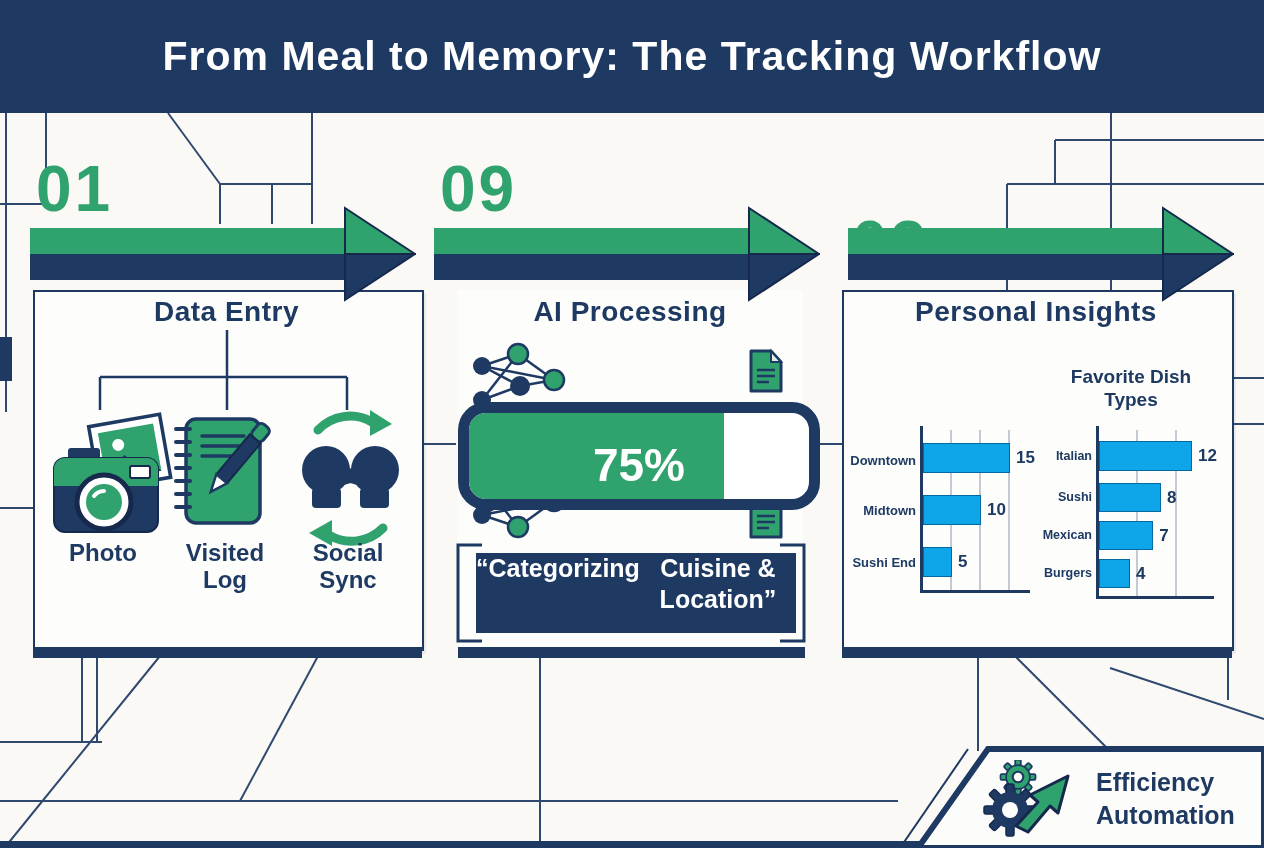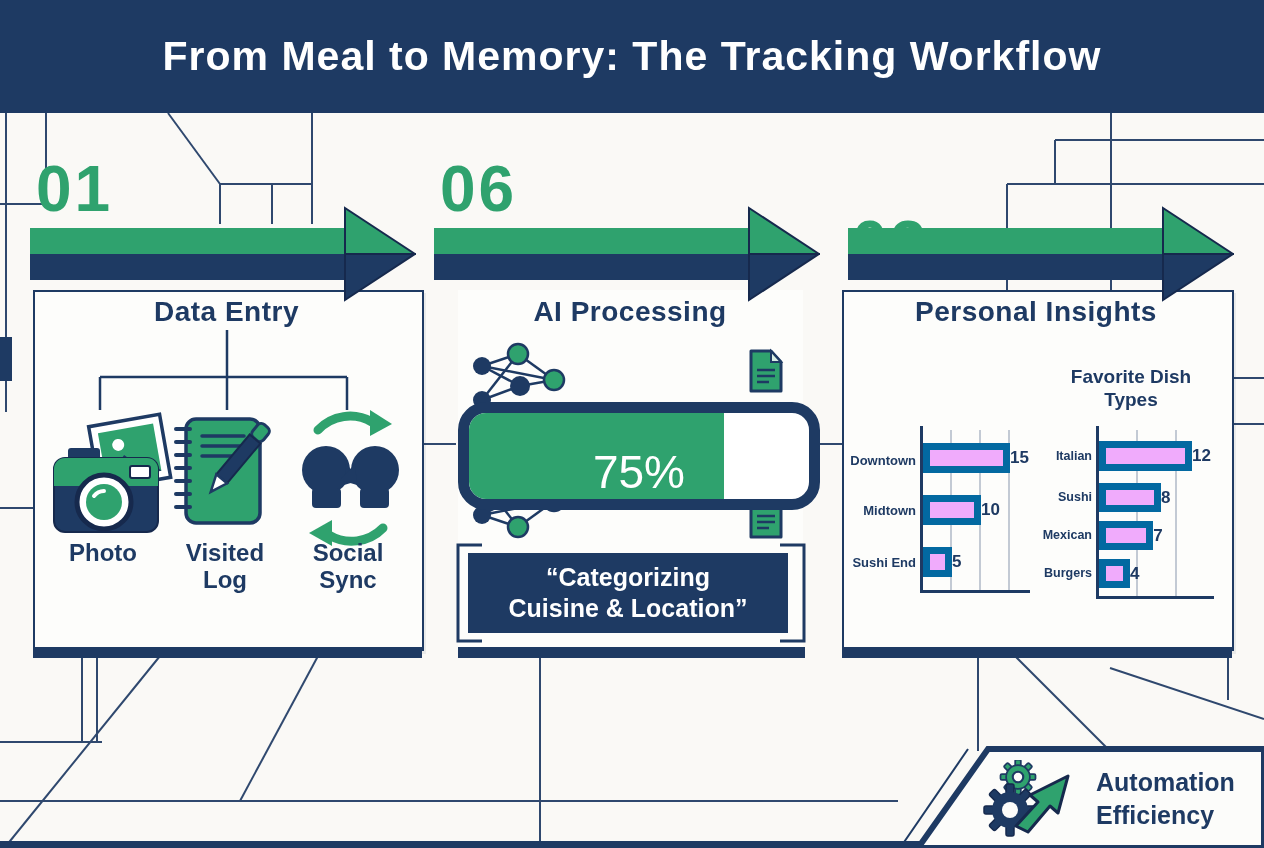--- a/index.html
+++ b/index.html
@@ -12,28 +12,28 @@
   .card{background:#fdfdfb;border:2px solid #1e3a63;z-index:2;box-shadow:2px 3px 0 rgba(20,41,77,.07);}
   .softcard{background:#fdfdfb;z-index:2;}
   .cardbar{background:#1e3a63;z-index:3;}
   .stepnum{font-size:64px;font-weight:800;color:#2fa26e;letter-spacing:3px;z-index:4;}
   .arrow{z-index:4;}
   .secttl{font-size:28px;font-weight:800;text-align:center;letter-spacing:.5px;z-index:3;}
   .itemlbl{font-size:24px;font-weight:800;text-align:center;line-height:1.12;z-index:3;}
   .icon{z-index:3;}
   .pbar{border:11px solid #1e3a63;border-radius:28px;background:#ffffff;z-index:3;overflow:hidden;}
   .pfill{height:100%;background:#2fa26e;position:relative;}
-  .plabel{position:absolute;left:0;top:16px;width:100%;height:100%;display:flex;align-items:center;justify-content:center;
-          font-size:46px;font-weight:400;color:#ffffff;}
+  .plabel{position:absolute;left:0;top:9px;width:100%;height:100%;display:flex;align-items:center;justify-content:center;
+          font-size:46px;font-weight:700;color:#ffffff;}
   .quote{background:#1e3a63;color:#ffffff;font-size:25px;font-weight:800;text-align:center;line-height:1.25;
-         display:flex;flex-direction:column;justify-content:center;z-index:3;}
+         display:flex;flex-direction:row;justify-content:center;z-index:3;margin-left:8px;}
   .ctitle{font-size:19px;font-weight:800;text-align:center;line-height:1.2;z-index:3;}
   .clabel{font-size:13px;font-weight:700;text-align:right;z-index:3;}
   .clabel.small{font-size:12.5px;}
-  .cbar{background:#f0abfc;border:7px solid #0369a1;z-index:3;box-sizing:border-box;}
+  .cbar{background:#0ea5e9;border:1px solid #0369a1;z-index:3;box-sizing:border-box;}
   .cval{position:absolute;left:100%;top:50%;transform:translateY(-50%);margin-left:7px;font-size:17px;font-weight:800;color:#1e3a63;}
   .grid{background:#c3cad4;width:2px;z-index:2;}
   .axis{background:#1e3a63;z-index:3;}
   .badge{z-index:5;}
   .badgetext{font-size:25px;font-weight:800;line-height:1.3;z-index:6;}
   .bottombar{left:0;top:841px;width:1264px;height:7px;background:#1e3a63;z-index:4;}
 </style>
 </head>
 <body>
 
@@ -74,21 +74,21 @@
         <path d="M1110 668 L1264 719"></path>
     </g>
     <rect x="0" y="337" width="12" height="44" fill="#1e3a63"></rect>
   </svg>
 
   <header class="abs hdr">
     <h1>From Meal to Memory: The Tracking Workflow</h1>
   </header>
 
   <div class="abs stepnum" style="left:36px;top:152px;">01</div>
-  <div class="abs stepnum" style="left:440px;top:152px;">06</div>
+  <div class="abs stepnum" style="left:440px;top:152px;">09</div>
   <div class="abs stepnum" style="left:852px;top:168px;margin-top:39px;">03</div>
 
   <svg width="0" height="0" style="position:absolute">
       <defs>
     <g id="arrowshape">
       <rect x="0" y="24" width="318" height="26" fill="#2fa26e"></rect>
       <rect x="0" y="50" width="318" height="26" fill="#1e3a63"></rect>
       <polygon points="315,4 385,50 315,50" fill="#2fa26e" stroke="#16294d" stroke-width="2"></polygon>
       <polygon points="315,50 385,50 315,96" fill="#1e3a63" stroke="#16294d" stroke-width="2"></polygon>
     </g>
@@ -318,19 +318,19 @@
           <rect x="-4" y="-26" width="8" height="10" rx="2" transform="rotate(225)"></rect>
         <rect x="-4" y="-26" width="8" height="10" rx="2" transform="rotate(270)"></rect>
           <rect x="-4" y="-26" width="8" height="10" rx="2" transform="rotate(315)"></rect>
       </g>
       <circle r="18" fill="#1e3a63"></circle>
       <circle r="8" fill="#fcfcfa"></circle>
     </g>
     <polygon points="34,66 56,42 48,35 86,16 76,53 68,46 46,72" fill="#2fa26e" stroke="#16294d" stroke-width="3" stroke-linejoin="round"></polygon>
   </svg>
   <div class="abs badgetext" style="left:1096px;top:766px;">
+    <div>Efficiency</div>
     <div>Automation</div>
-    <div>Efficiency</div>
   </div>
 
   <div class="abs bottombar"></div>
 
 </div>
 
 </body></html>

